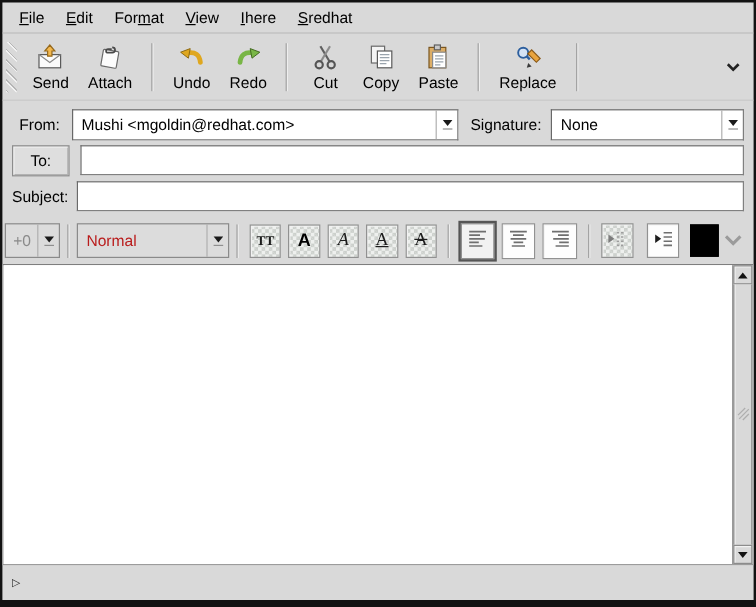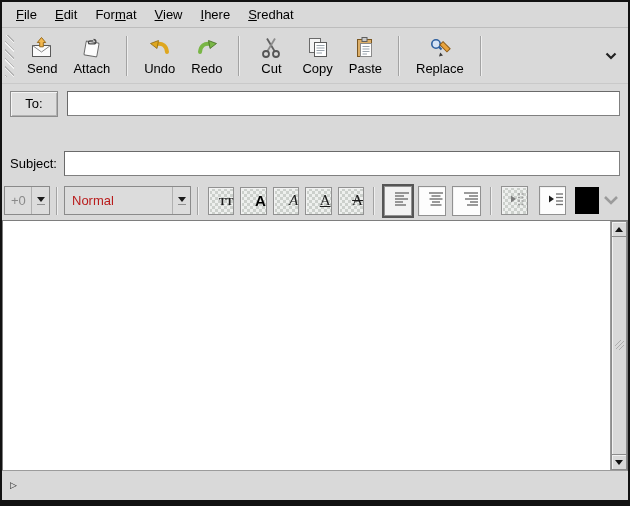--- a/index.html
+++ b/index.html
@@ -44,21 +44,21 @@
     box-shadow:inset 1px 1px 0 #f4f4f4,inset -1px -1px 0 #b2b2b2;
     font-family:"Liberation Sans",sans-serif;font-size:13px;}
   .sig-label{flex:0 0 auto;padding:0 8px 0 2px;}
   
   .fmtbar{flex:0 0 39px;display:flex;align-items:center;padding:0 5px 0 2px;}
   .fmt-sep{width:0;height:28px;margin:0 6px;border-left:1px solid #a3a3a3;border-right:1px solid #eeeeee;}
   .combo.gray{background:#dcdcdc;border-color:#8a8a8a;}
   .combo.gray .ctext{color:#b91c1c;}
   .combo.small .ctext{color:#8a8a8a;padding:0 6px;}
   .fmt-btn{width:28px;height:28px;box-sizing:border-box;border:1px solid #919191;margin:0 3px;
-    display:flex;align-items:center;justify-content:flex-end;padding:0;
+    display:flex;align-items:center;justify-content:center;padding:0;
     box-shadow:inset 1px 1px 0 #f2f2f2;}
   .checker{background-color:#eef0ee;
     background-image:linear-gradient(45deg,#ccd0cc 25%,transparent 25%,transparent 75%,#ccd0cc 75%),
       linear-gradient(45deg,#ccd0cc 25%,transparent 25%,transparent 75%,#ccd0cc 75%);
     background-size:6px 6px;background-position:0 0,3px 3px;}
   .glyph{font-family:"Liberation Serif","DejaVu Serif",serif;color:#1c1c1c;}
   .g-tt{font-size:11px;font-weight:bold;letter-spacing:0px;}
   .g-bold{font-size:15px;font-weight:bold;font-family:"Liberation Sans",sans-serif;color:#000;}
   .g-italic{font-size:15px;font-style:italic;}
   .g-under{font-size:15px;text-decoration:underline;}
@@ -209,20 +209,38 @@
       <span>
         <svg width="12" height="8" viewBox="0 0 12 8">
             <polyline points="1.5,1.5 6,6 10.5,1.5" fill="none" stroke="#222" stroke-width="2.2"></polyline>
           </svg>
       </span>
     </button>
   </div>
 
   <div class="headers">
 
+    <div class="hrow">
+      <span class="hlabel ind">From:</span>
+      <div class="combo" style="width:322px;flex:0 0 322px;">
+        <span class="ctext">Mushi &lt;mgoldin@redhat.com&gt;</span>
+        <span class="combo-arrow">
+            <span class="tri-down"></span>
+            <span class="arrow-bar"></span>
+          </span>
+      </div>
+      <span class="sig-label" style="margin-left:8px;">Signature:</span>
+      <div class="combo" style="flex:1;">
+        <span class="ctext">None</span>
+        <span class="combo-arrow">
+            <span class="tri-down"></span>
+            <span class="arrow-bar"></span>
+          </span>
+      </div>
+    </div>
 
     <div class="hrow">
       <button class="to-btn">To:</button>
       <div class="entry" style="flex:1;">
         <input type="text" value="" style="">
       </div>
     </div>
 
     <div class="hrow">
       <span class="hlabel">Subject:</span>

